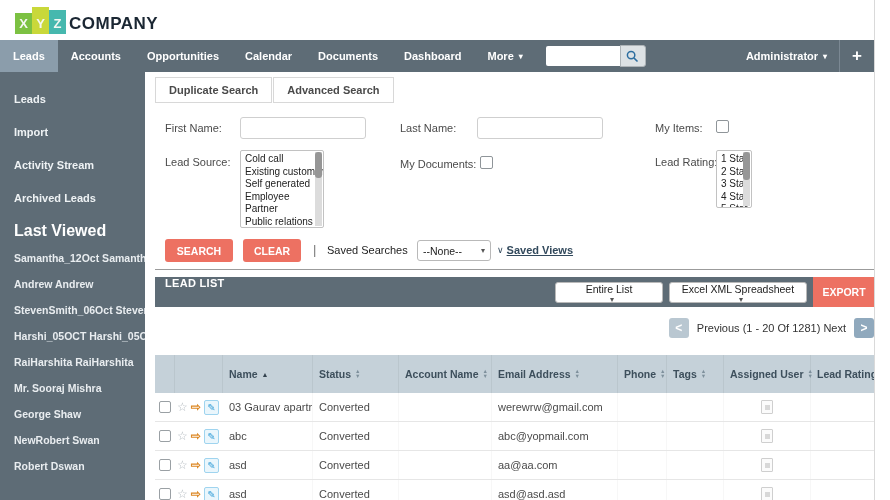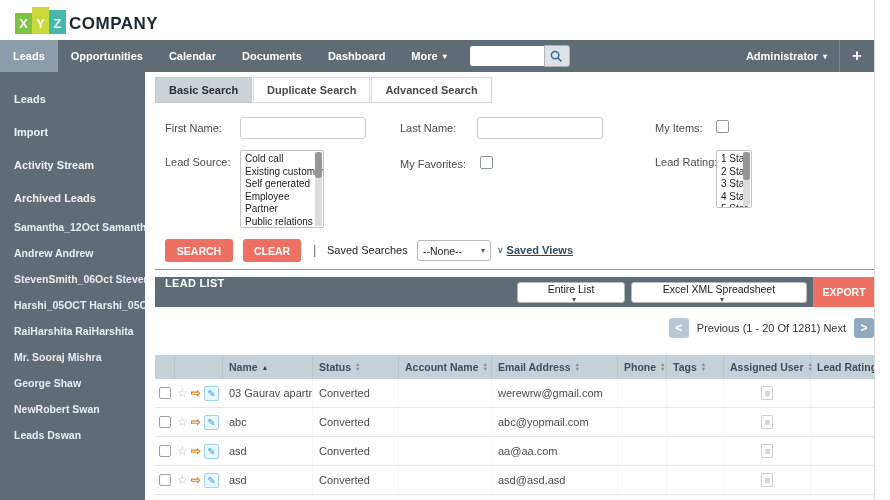--- a/index.html
+++ b/index.html
@@ -75,21 +75,21 @@
   
   .pager { position:absolute; top:246px; right:0; display:flex; align-items:center; }
   .pg-btn { width:20px; height:20px; border-radius:3px; color:#fff; font-size:12px; font-weight:bold; display:flex; align-items:center; justify-content:center; cursor:pointer; }
   .pg-prev-btn { background:#b9c7d1; }
   .pg-next-btn { background:#90a9bd; }
   .pg-text { font-size:11px; color:#333; margin:0 8px; white-space:nowrap; }
 
   
   .ltable { position:absolute; left:10px; top:283px; width:720px; }
   .lt-row { display:grid; grid-template-columns:20px 48px 90px 86px 93px 126px 49px 57px 87px 64px; align-items:center; }
-  .lt-head { background:#c5d1d9; height:24px; }
+  .lt-head { background:#c5d1d9; height:38px; }
   .lt-head .hc { font-size:10.5px; font-weight:bold; color:#3d4f5c; padding-left:6px; display:flex; align-items:center; height:100%; border-right:1px solid rgba(0,0,0,.05); white-space:nowrap; cursor:pointer; }
   .sort-asc { font-size:7px; color:#33424e; margin-left:4px; }
   .sort-both { display:inline-flex; flex-direction:column; margin-left:4px; font-size:5.5px; line-height:5px; color:#7e909c; }
   .lt-body .lt-row { height:29px; border-bottom:1px solid #e6e6e6; background:#fff; }
   .cell { font-size:11px; color:#4a4a4a; padding-left:6px; height:100%; display:flex; align-items:center; border-right:1px solid rgba(0,0,0,.03); overflow:hidden; white-space:nowrap; }
   .row-chk { width:12px; height:12px; border:1px solid #9aa0a4; border-radius:2px; background:#fff; margin-left:4px; cursor:pointer; }
   .icons-cell { display:flex; align-items:center; gap:3px; height:100%; padding-left:2px; }
   .star-ic { color:#b5bcc1; font-size:12px; cursor:pointer; }
   .conv-ic { color:#dd8a28; font-size:12px; font-weight:bold; cursor:pointer; }
   .edit-ic { width:15px; height:15px; background:#eaf6fc; border:1px solid #9fd4ef; border-radius:2px; color:#3aa0d8; font-size:10px; display:flex; align-items:center; justify-content:center; cursor:pointer; }
@@ -116,20 +116,23 @@
     </div>
   </div>
 
   <div class="navbar">
     <div style="display:flex;align-items:stretch;">
 
         <div class="nav-item active">
           <span>Leads</span>
         </div>
 
+        <div class="nav-item">
+          <span>Accounts</span>
+        </div>
 
 
         <div class="nav-item">
           <span>Opportunities</span>
         </div>
 
         <div class="nav-item">
           <span>Calendar</span>
         </div>
 
@@ -180,20 +183,21 @@
           </div>
 
           <div class="side-item">
             <span>Activity Stream</span>
           </div>
 
           <div class="side-item">
             <span>Archived Leads</span>
           </div>
         </div>
+      <div class="lv-title">Last Viewed</div>
       <div>
 
           <div class="lv-item">
             <span>Samantha_12Oct Samantha_1...</span>
           </div>
 
           <div class="lv-item">
             <span>Andrew Andrew</span>
           </div>
 
@@ -216,30 +220,29 @@
 
           <div class="lv-item">
             <span>George Shaw</span>
           </div>
 
           <div class="lv-item">
             <span>NewRobert Swan</span>
           </div>
 
           <div class="lv-item">
-            <span>Leads Dswan</span>
+            <span>Robert Dswan</span>
           </div>
         </div>
     </div>
 
     <div class="content">
 
       <div class="tabs">
 
-          <div class="tab active"><span>Basic Search</span></div>
 
           <div class="tab"><span>Duplicate Search</span></div>
 
           <div class="tab"><span>Advanced Search</span></div>
         </div>
 
       <div class="form-label" style="left:20px; top:50px;">First Name:</div>
       <input class="txt-input" style="left: 95px; top: 45px;" type="text" value="">
       <div class="form-label" style="left:255px; top:50px;">Last Name:</div>
       <input class="txt-input" style="left: 332px; top: 45px;" type="text" value="">
@@ -254,21 +257,21 @@
             <div class="opt"><span>Existing customer</span></div>
             <div class="opt"><span>Self generated</span></div>
             <div class="opt"><span>Employee</span></div>
             <div class="opt"><span>Partner</span></div>
             <div class="opt"><span>Public relations</span></div>
           </div>
         <div class="sbar">
             <div class="sthumb" style="height:26px;"></div>
           </div>
       </div>
-      <div class="form-label" style="left:255px; top:86px;">My Favorites:</div>
+      <div class="form-label" style="left:255px; top:86px;">My Documents:</div>
       <div class="chk" style="left:335px; top:84px;"></div>
       <div class="form-label" style="left:510px; top:84px;">Lead Rating:</div>
       <div class="listbox lr-box">
         <div class="opts">
 
         <div class="opt"><span>1 Star</span></div>
             <div class="opt"><span>2 Star</span></div>
             <div class="opt"><span>3 Star</span></div>
             <div class="opt"><span>4 Star</span></div>
             <div class="opt"><span>5 Star</span></div>
@@ -293,21 +296,21 @@
 
       <div class="divider"></div>
 
       <div class="leadbar">
         <div class="leadbar-title">LEAD LIST</div>
         <div class="leadbar-right">
           <div class="mini-select" style="width:108px;">
             <span>Entire List</span>
             <span class="sel-caret">▾</span>
           </div>
-          <div class="mini-select" style="width:176px;">
+          <div class="mini-select" style="width:138px;">
             <span>Excel XML Spreadsheet</span>
             <span class="sel-caret">▾</span>
           </div>
           <button class="export-btn">EXPORT</button>
         </div>
       </div>
 
       <div class="pager">
         <div class="pg-btn pg-prev-btn">
             <span>&lt;</span>

